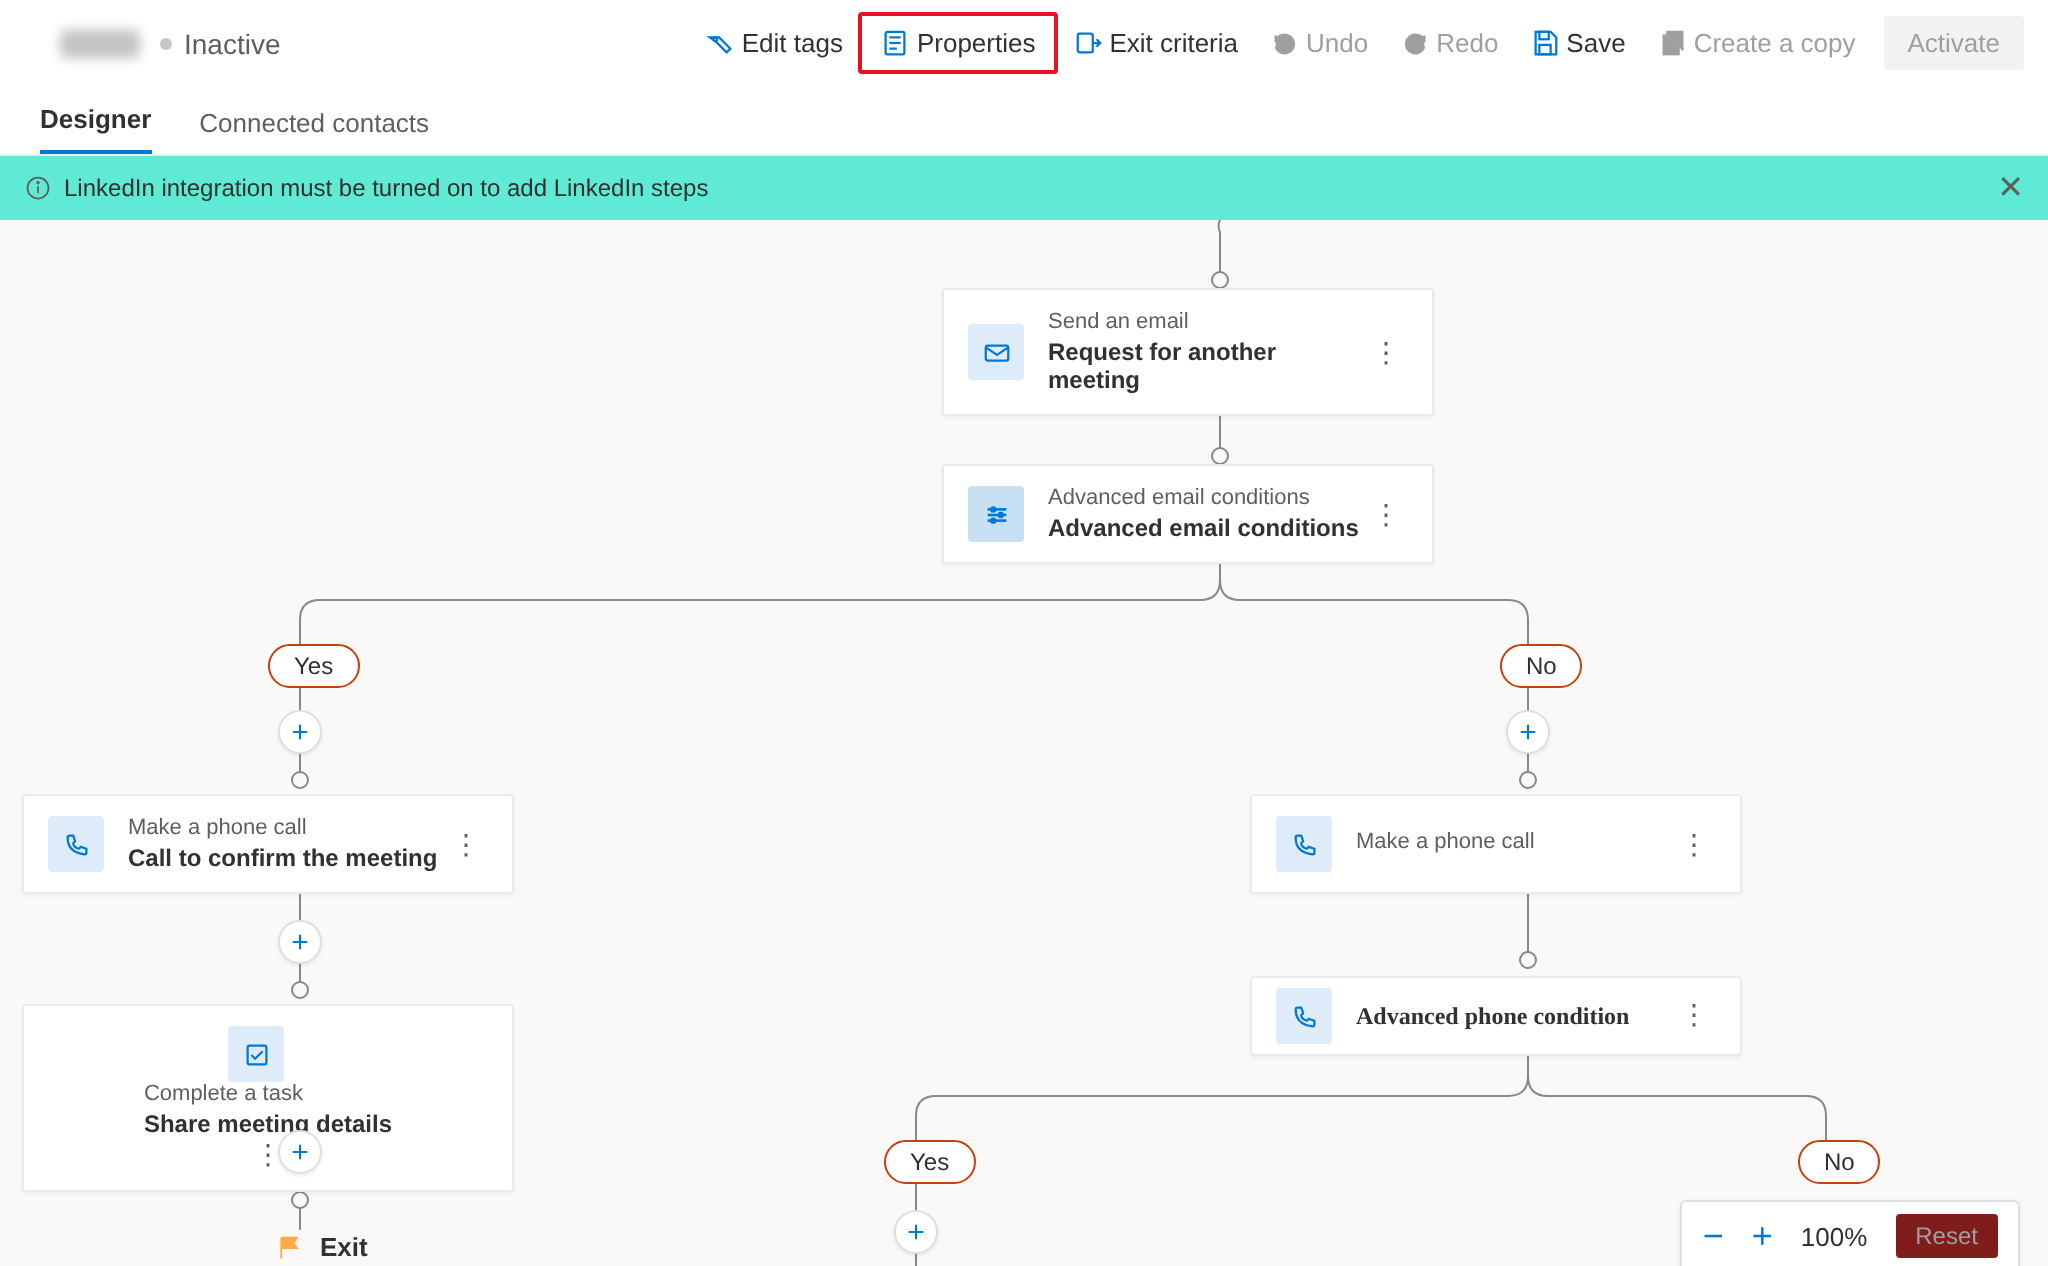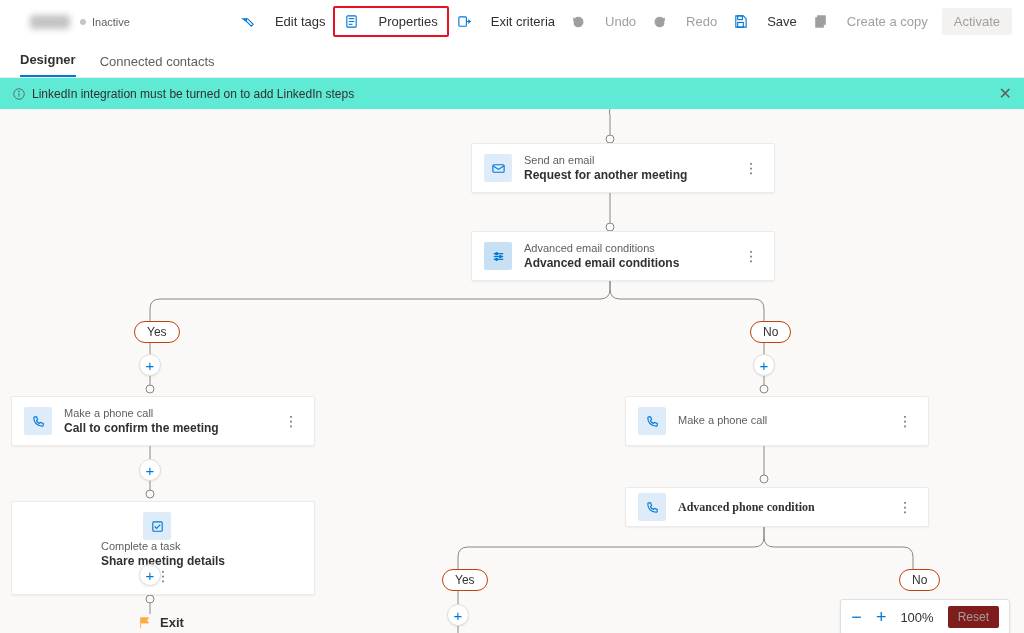--- a/index.html
+++ b/index.html
@@ -2,42 +2,42 @@
 <html><head>
   <meta charset="utf-8">
   <style>
     * { margin: 0; padding: 0; box-sizing: border-box; }
     body { font-family: 'Segoe UI', sans-serif; font-size: 13px; color: #323130; background: #fff; width: 1024px; height: 633px; overflow: hidden; position: relative; }
 
     .top-bar { display: flex; align-items: center; height: 44px; padding: 0 12px; border-bottom: 1px solid #fff; }
     .back-btn { color: #0078d4; cursor: pointer; padding: 4px; font-size: 16px; }
     .blur-name { margin-left: 10px; width: 40px; height: 14px; filter: blur(3px); background: #888; border-radius: 3px; opacity: .5; }
     .status-dot { width: 6px; height: 6px; border-radius: 50%; background: #c8c6c4; margin-left: 10px; }
-    .status-text { color: #605e5c; margin-left: 6px; font-size: 11px; }
+    .status-text { color: #605e5c; margin-left: 6px; font-size: 14px; }
     .spacer { flex: 1; }
-    .cmd-btn { display: flex; align-items: center; gap: 19px; padding: 5px 8px; cursor: pointer; color: #323130; border-radius: 2px; font-size: 13px; }
+    .cmd-btn { display: flex; align-items: center; gap: 3px; padding: 5px 8px; cursor: pointer; color: #323130; border-radius: 2px; font-size: 13px; }
     .cmd-btn.dis { color: #a19f9d; cursor: default; }
     .cmd-btn.dis svg { stroke: #a19f9d; fill: #a19f9d; }
     .cmd-btn svg { width: 15px; height: 15px; }
     .highlight-box { border: 2px solid #e81123; border-radius: 2px; padding: 1px; }
     .activate-btn { background: #f3f2f1; color: #a19f9d; padding: 6px 12px; margin-left: 6px; border-radius: 2px; }
 
     .tabs { display: flex; gap: 24px; padding: 0 20px; height: 34px; align-items: flex-end; border-bottom: 1px solid #edebe9; }
     .tab { padding-bottom: 8px; cursor: pointer; color: #605e5c; font-size: 13px; }
     .tab.active { font-weight: 600; color: #323130; border-bottom: 2px solid #0078d4; }
 
     .banner { display: flex; align-items: center; background: #5eead4; padding: 6px 12px; font-size: 12px; color: #323130; }
     .banner .close-ban { margin-left: auto; cursor: pointer; font-size: 16px; color: #605e5c; }
 
     .canvas { position: relative; background: #faf9f8; height: 540px; overflow: hidden; }
     svg.wires { position: absolute; top: 0; left: 0; width: 100%; height: 100%; }
     .wires path, .wires line { stroke: #8a8886; stroke-width: 1; fill: none; }
     .wires circle { fill: #faf9f8; stroke: #8a8886; stroke-width: 1; }
 
-    .card { position: absolute; background: #fff; border: 1px solid #edebe9; border-radius: 2px; box-shadow: 0 1px 2px rgba(0,0,0,.05); display: flex; align-items: center; padding: 10px 12px; width: 304px; }
+    .card { position: absolute; background: #fff; border: 1px solid #edebe9; border-radius: 2px; box-shadow: 0 1px 2px rgba(0,0,0,.05); display: flex; align-items: center; padding: 10px 12px; width: 246px; }
     .card-icon { width: 28px; height: 28px; background: #deecf9; border-radius: 2px; display: flex; align-items: center; justify-content: center; margin-right: 12px; flex-shrink: 0; }
     .card-icon svg { width: 15px; height: 15px; }
     .card-body { flex: 1; }
     .card-cat { font-size: 11px; color: #605e5c; margin-bottom: 2px; }
     .card-title { font-size: 12px; font-weight: 600; color: #323130; }
     .card-menu { color: #605e5c; font-size: 14px; padding: 0 4px; cursor: pointer; }
 
     .pill { position: absolute; background: #fff; border: 1px solid #c2410c; border-radius: 12px; padding: 3px 12px; font-size: 12px; }
     .plus { position: absolute; width: 22px; height: 22px; background: #fff; border: 1px solid #e1dfdd; border-radius: 50%; display: flex; align-items: center; justify-content: center; color: #0078d4; font-size: 15px; box-shadow: 0 1px 2px rgba(0,0,0,.08); cursor: pointer; }
     .exit-row { position: absolute; display: flex; align-items: center; gap: 8px; font-weight: 600; font-size: 13px; }

